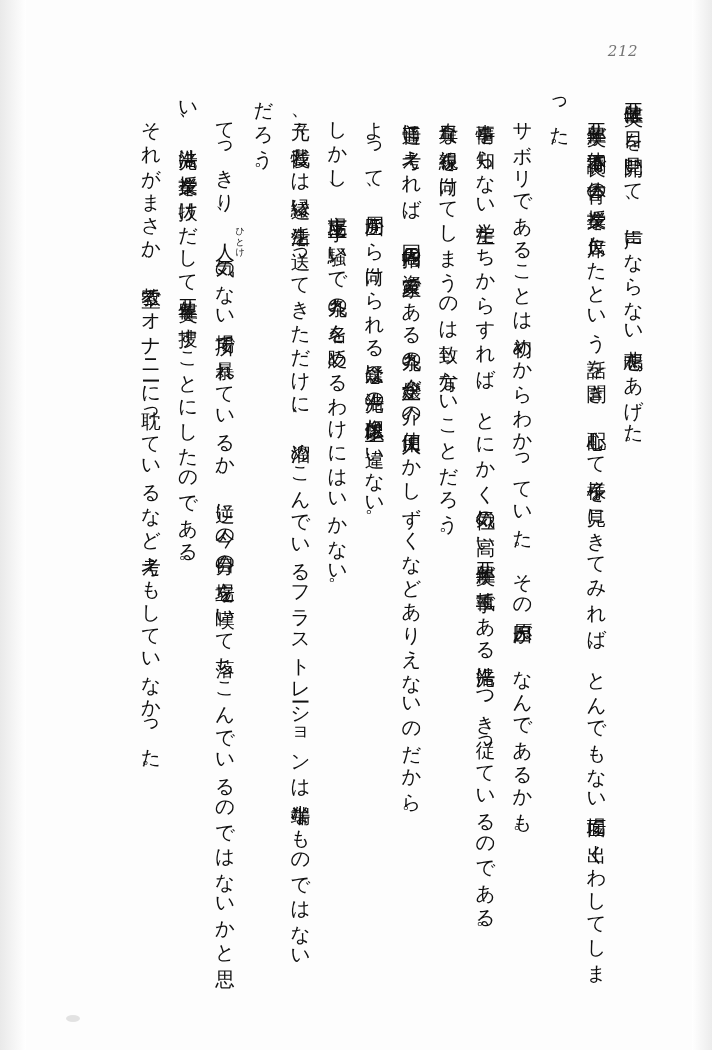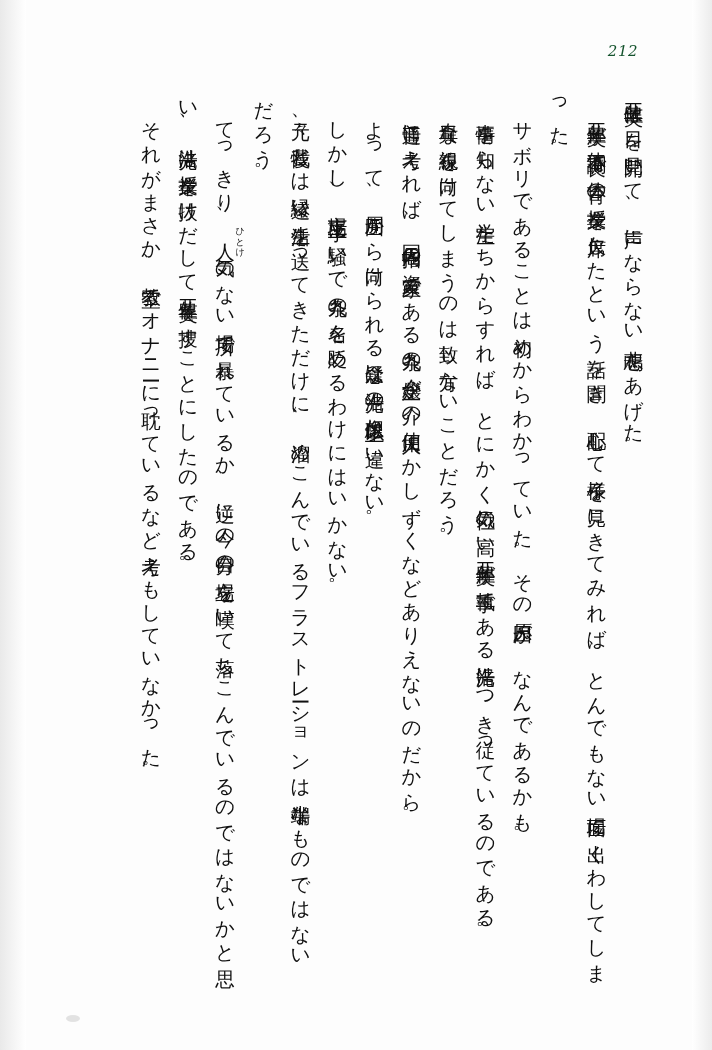--- a/index.html
+++ b/index.html
@@ -43,21 +43,21 @@
     pointer-events: none;
   }
 
   .page-number {
     position: absolute;
     top: 42px;
     right: 74px;
     font-size: 15px;
     font-style: italic;
     font-family: "DejaVu Serif", "Liberation Serif", serif;
-    color: #14532d;
+    color: #737373;
     letter-spacing: 0.5px;
   }
 
   .body-text {
     position: absolute;
     top: 88px;
     right: 60px;
     left: 78px;
     height: 890px;
     writing-mode: vertical-rl;

